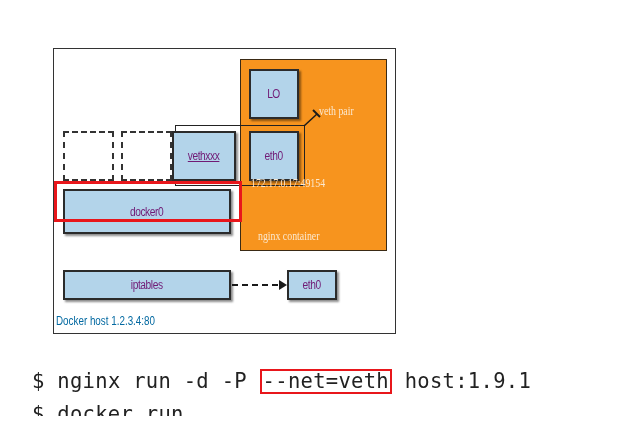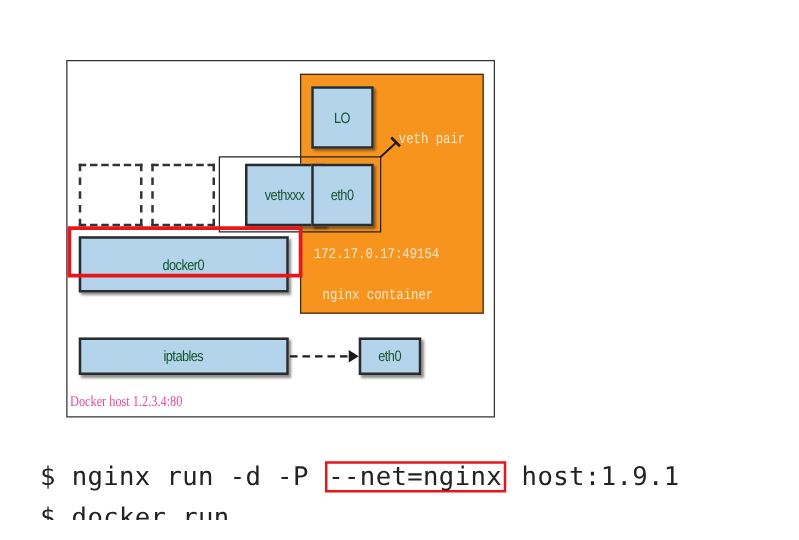--- a/index.html
+++ b/index.html
@@ -10,38 +10,38 @@
       border: 1.5px solid #333; background: #fff;
     }
     .container {
       left: 240px; top: 59px; width: 147px; height: 192px;
       background: #F7941E; border: 1.5px solid #3a2a15;
     }
     .iface {
       background: #B3D4EA; border: 2px solid #2b2b2b;
       box-shadow: 2px 2px 2px rgba(0,0,0,0.45);
       display: flex; align-items: center; justify-content: center;
-      font-family: "Liberation Sans", sans-serif; font-size: 12px; color: #14532d;
+      font-family: "Liberation Sans", sans-serif; font-size: 12px; color: #701a75;
       letter-spacing: -0.5px; transform-origin: center;
     }
     .iface span { display: inline-block; transform: scaleX(0.85); }
     .dashed {
       border: 2px dashed #333; background: transparent;
     }
     .pair-outline {
       left: 175px; top: 125px; width: 130px; height: 61px;
       border: 1.3px solid #222;
     }
     .redbox { border: 3px solid #e8161b; }
     .label-white {
-      font-family: Liberation Mono, monospace; font-size: 12px; color: #fbe8cf;
+      font-family: Liberation Serif, serif; font-size: 12px; color: #fbe8cf;
       white-space: nowrap; transform-origin: left center;
     }
     .label-dark {
-      font-family: Liberation Serif, serif; font-size: 12px; color: #ec4899;
+      font-family: Liberation Sans, sans-serif; font-size: 12px; color: #0369a1;
       white-space: nowrap; transform-origin: left center;
     }
     .cond { display: inline-block; transform: scaleX(0.82); transform-origin: left center; }
     .cmd {
       font-family: "DejaVu Sans Mono", monospace; font-size: 20.5px; color: #222;
       white-space: pre; letter-spacing: 0.3px;
     }
     .cmd-red {
       display: inline-block; border: 2px solid #e8161b; line-height: 21px; padding: 0 1px;
     }
@@ -57,35 +57,35 @@
 
 <div class="abs dashed" style="left:63px; top:131px; width:51px; height:50px;"></div>
 <div class="abs dashed" style="left:121px; top:131px; width:51px; height:50px;"></div>
 
 <div class="abs pair-outline"></div>
 
 <div class="abs iface" style="left:249px; top:69px; width:50px; height:50px;">
   <span>LO</span>
 </div>
 
-<div class="abs iface" style="left:196px; top:131px; width:64px; height:50px;">
+<div class="abs iface" style="left:172px; top:131px; width:64px; height:50px;text-decoration:underline;">
   <span>vethxxx</span>
 </div>
 
 <div class="abs iface" style="left:249px; top:131px; width:50px; height:50px;">
   <span>eth0</span>
 </div>
 
 <div class="abs iface" style="left:63px; top:189px; width:168px; height:45px;">
   <span>docker0</span>
 </div>
 
 <div class="abs redbox" style="left:54px; top:181px; width:188px; height:41px;"></div>
 
-<div class="abs label-white" style="left:251px; top:196px;">
+<div class="abs label-white" style="left:251px; top:176px;">
   <span class="cond">172.17.0.17:49154</span>
 </div>
 <div class="abs label-white" style="left:258px; top:229px;">
   <span class="cond">nginx container</span>
 </div>
 
 <div class="abs label-white" style="left:319px; top:104px;">
   <span class="cond">veth pair</span>
 </div>
 
@@ -105,17 +105,17 @@
   <g>
     <line x1="304" y1="126" x2="317" y2="114" stroke="#1a1a1a" stroke-width="1.5"></line>
     <line x1="313" y1="110" x2="320" y2="117" stroke="#1a1a1a" stroke-width="2"></line>
   </g>
   <g>
     <line x1="232" y1="285" x2="280" y2="285" stroke="#1a1a1a" stroke-width="1.8" stroke-dasharray="6,4"></line>
     <polygon points="279,280 287,285 279,290" fill="#1a1a1a"></polygon>
   </g>
 </svg>
 
-<div class="abs cmd" style="left:32px; top:369px;"><span>$</span> <span>nginx run -d -P </span><span class="cmd-red">--net=nginx</span><span> host:1.9.1</span></div>
+<div class="abs cmd" style="left:32px; top:369px;"><span>$</span> <span>nginx run -d -P </span><span class="cmd-red">--net=veth</span><span> host:1.9.1</span></div>
 
 <div class="abs clip2">
   <div class="cmd" style="position:absolute; left:2px; top:10px;">$ docker run</div>
 </div>
 
 </body></html>

